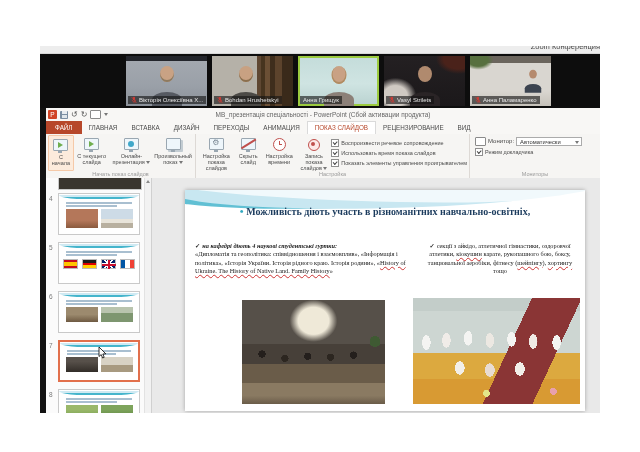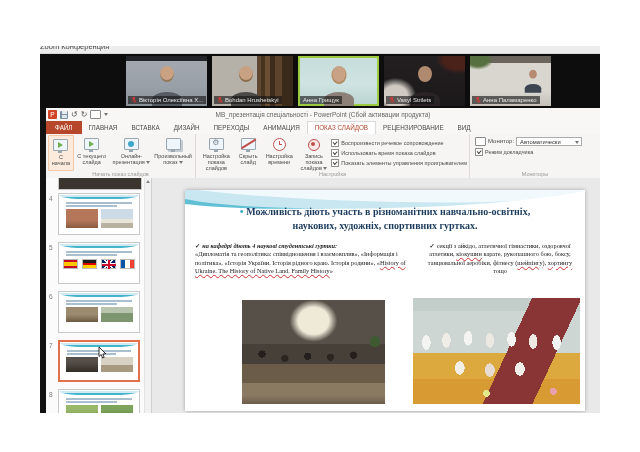--- a/index.html
+++ b/index.html
@@ -2,21 +2,21 @@
 <html><head>
 <meta charset="utf-8">
 <style>
   html,body{margin:0;padding:0;}
   body{width:640px;height:452px;background:#fff;font-family:"Liberation Sans",sans-serif;position:relative;overflow:hidden;}
   .abs{position:absolute;}
 
   
   #zoom-window{left:40px;top:46px;width:560px;height:367px;background:#fff;}
   .zoom-titlebar{left:0;top:0;width:560px;height:7px;background:#ededed;overflow:hidden;border-bottom:1px solid #d8d8d8;}
-  .zoom-titlebar span{position:absolute;top:-4px;left:0;width:100%;text-align:left;font-size:7.5px;color:#4a4a4a;}
+  .zoom-titlebar span{position:absolute;top:-4px;left:0;width:100%;text-align:right;font-size:7.5px;color:#4a4a4a;}
 
   
   .video-strip{left:0;top:8px;width:560px;height:54px;background:#0d0d0d;display:flex;gap:5px;padding:2px 0 0 86px;box-sizing:border-box;}
   .vtile{width:81px;height:50px;position:relative;overflow:hidden;background:#333;flex:0 0 auto;}
   .vtile.active{outline:2px solid #9ccb3f;outline-offset:-2px;}
   .vname{position:absolute;left:2px;bottom:2px;background:rgba(20,20,20,.62);color:#e8e8e8;font-size:6px;line-height:8px;padding:0 3px;display:flex;align-items:center;gap:2px;max-width:74px;white-space:nowrap;overflow:hidden;}
   .micoff{width:6px;height:8px;flex:0 0 auto;}
   
   .v1{background:linear-gradient(180deg,#23252b 0,#23252b 9%,#a3a8af 9%,#9aa0a8 60%,#8b9199 100%);}
   .v2{background:linear-gradient(90deg,#b5b1a8 0 55%,#5f4732 55% 60%,#47341f 60% 66%,#6b4f35 66% 72%,#3e2d1c 72% 78%,#5c432c 78% 86%,#3a2a1a 86% 100%);}
@@ -396,21 +396,20 @@
       <div class="slide-area">
         <div class="slide">
           <div class="wave">
             <div class="w2"></div>
             <div class="w1"></div>
             <div class="w3"></div>
           </div>
           <div class="slide-title">
             <span class="bullet">•</span>
             <span>Можливість діють участь в різноманітних навчально-освітніх,</span><br>
-            <span>наукових, художніх, спортивних гуртках.</span>
           </div>
           <div class="scol col-left">
             <span class="chk">✓</span><span class="hdr">на кафедрі діють 4 наукові студентські гуртки:</span><br>
             <span>«Дипломатія та геополітика: співвідношення і взаємовплив», «Інформація і політика», «Історія України. Історія рідного краю. Історія родини», «</span><span class="sq">History of Ukraine. The History of Native Land. Family History</span><span>»</span>
           </div>
           <div class="scol col-right">
             <span class="chk">✓</span><span>секції з айкідо, атлетичної гімнастики, оздоровчої атлетики, </span><span class="sq">кіокушин</span><span> карате, рукопашного бою, боксу, танцювальної аеробіки, фітнесу (</span><span class="sq">шейпінгу</span><span>), </span><span class="sq">хортингу</span><span> тощо</span>
           </div>
           <div class="photo photo-left"></div>
           <div class="photo photo-right"></div>

